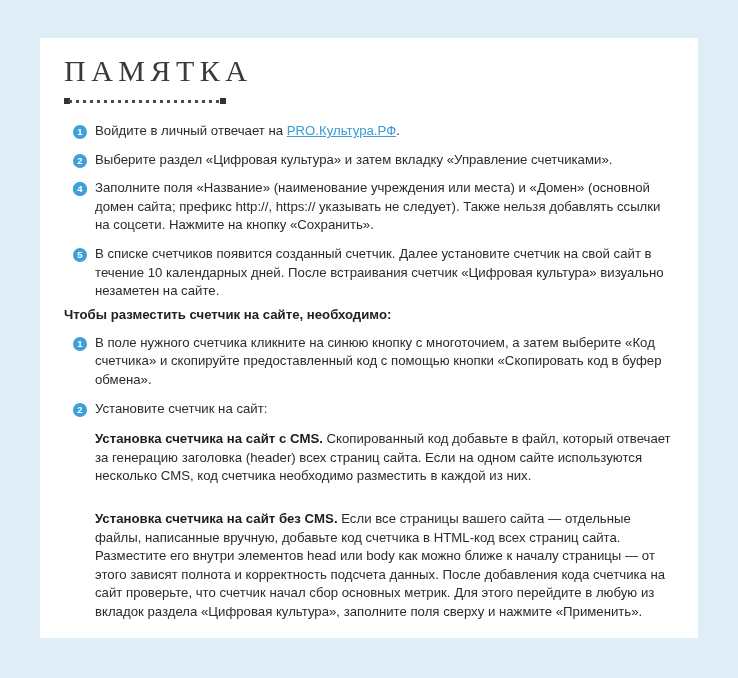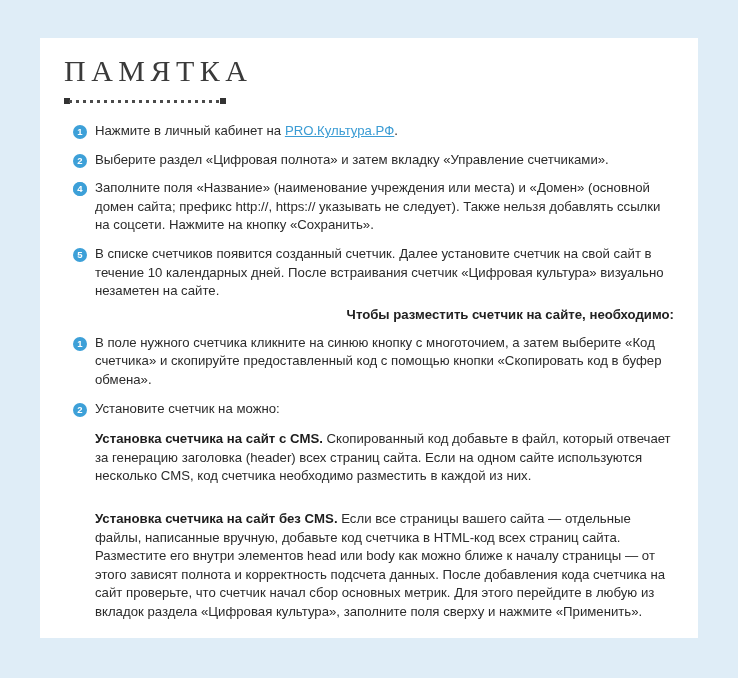--- a/index.html
+++ b/index.html
@@ -128,21 +128,20 @@
     color: #3b9cd4;
     text-decoration: underline;
   }
   .section-heading {
     font-size: 13.2px;
     line-height: 18px;
     font-weight: 700;
     color: #222222;
     margin: 0;
     padding-top: 5px;
-    text-align: right;
   }
   .sub-block {
     margin-top: 12px;
     padding-left: 31px;
     font-size: 13.2px;
     line-height: 18.6px;
     color: #2b2b2b;
   }
   .sub-block b { color: #1d1d1d; }
   .sub-block.tight { margin-top: 24px; }
@@ -159,25 +158,25 @@
       <div class="divider">
         <span class="cap left"></span>
         <span class="dots"></span>
         <span class="cap right"></span>
       </div>
 
 
       <ol class="steps first">
         <li class="step">
           <span class="badge">1</span>
-          <span>Нажмите в личный кабинет на </span><a class="link" href="#">PRO.Культура.РФ</a><span>.</span>
+          <span>Войдите в личный отвечает на </span><a class="link" href="#">PRO.Культура.РФ</a><span>.</span>
         </li>
         <li class="step">
           <span class="badge">2</span>
-          <span>Выберите раздел «Цифровая полнота» и затем вкладку «Управление счетчиками».</span>
+          <span>Выберите раздел «Цифровая культура» и затем вкладку «Управление счетчиками».</span>
         </li>
         <li class="step">
           <span class="badge">3</span>
         </li>
         <li class="step">
           <span class="badge">4</span>
           <span>Заполните поля «Название» (наименование учреждения или места) и «Домен» (основной домен сайта; префикс http://, https:// указывать не следует). Также нельзя добавлять ссылки на соцсети. Нажмите на кнопку «Сохранить».</span>
         </li>
         <li class="step">
           <span class="badge">5</span>
@@ -187,21 +186,21 @@
 
       <p class="section-heading">Чтобы разместить счетчик на сайте, необходимо:</p>
 
       <ol class="steps second">
         <li class="step">
           <span class="badge">1</span>
           <span>В поле нужного счетчика кликните на синюю кнопку с многоточием, а затем выберите «Код счетчика» и скопируйте предоставленный код с помощью кнопки «Скопировать код в буфер обмена».</span>
         </li>
         <li class="step">
           <span class="badge">2</span>
-          <span>Установите счетчик на можно:</span>
+          <span>Установите счетчик на сайт:</span>
         </li>
       </ol>
 
       <p class="sub-block">
         <b>Установка счетчика на сайт с CMS.</b><span> Скопированный код добавьте в файл, который отвечает за генерацию заголовка (header) всех страниц сайта. Если на одном сайте используются несколько CMS, код счетчика необходимо разместить в каждой из них.</span>
       </p>
 
       <p class="sub-block tight">
         <b>Установка счетчика на сайт без CMS.</b><span> Если все страницы вашего сайта — отдельные файлы, написанные вручную, добавьте код счетчика в HTML-код всех страниц сайта. Разместите его внутри элементов head или body как можно ближе к началу страницы — от этого зависят полнота и корректность подсчета данных. После добавления кода счетчика на сайт проверьте, что счетчик начал сбор основных метрик. Для этого перейдите в любую из вкладок раздела «Цифровая культура», заполните поля сверху и нажмите «Применить».</span>
       </p>

